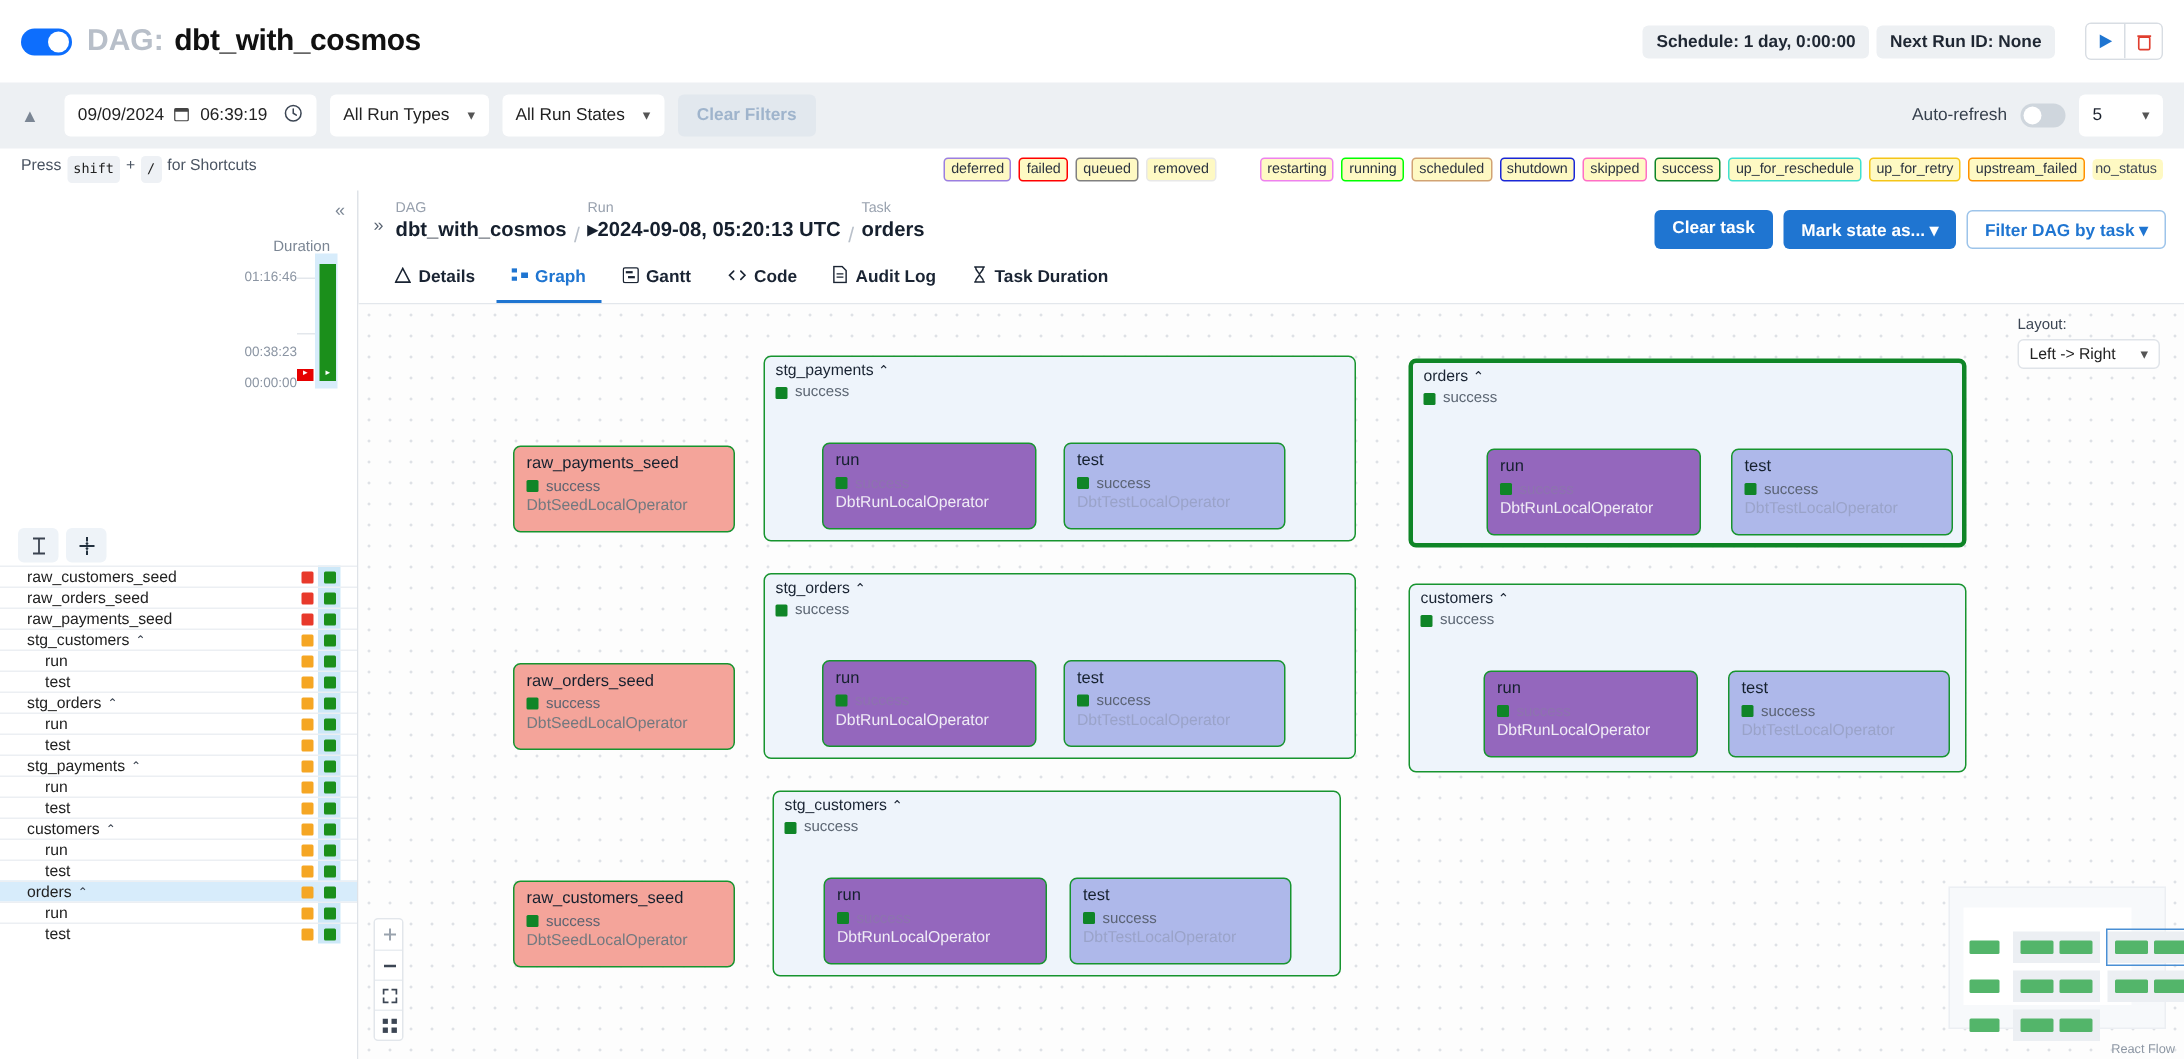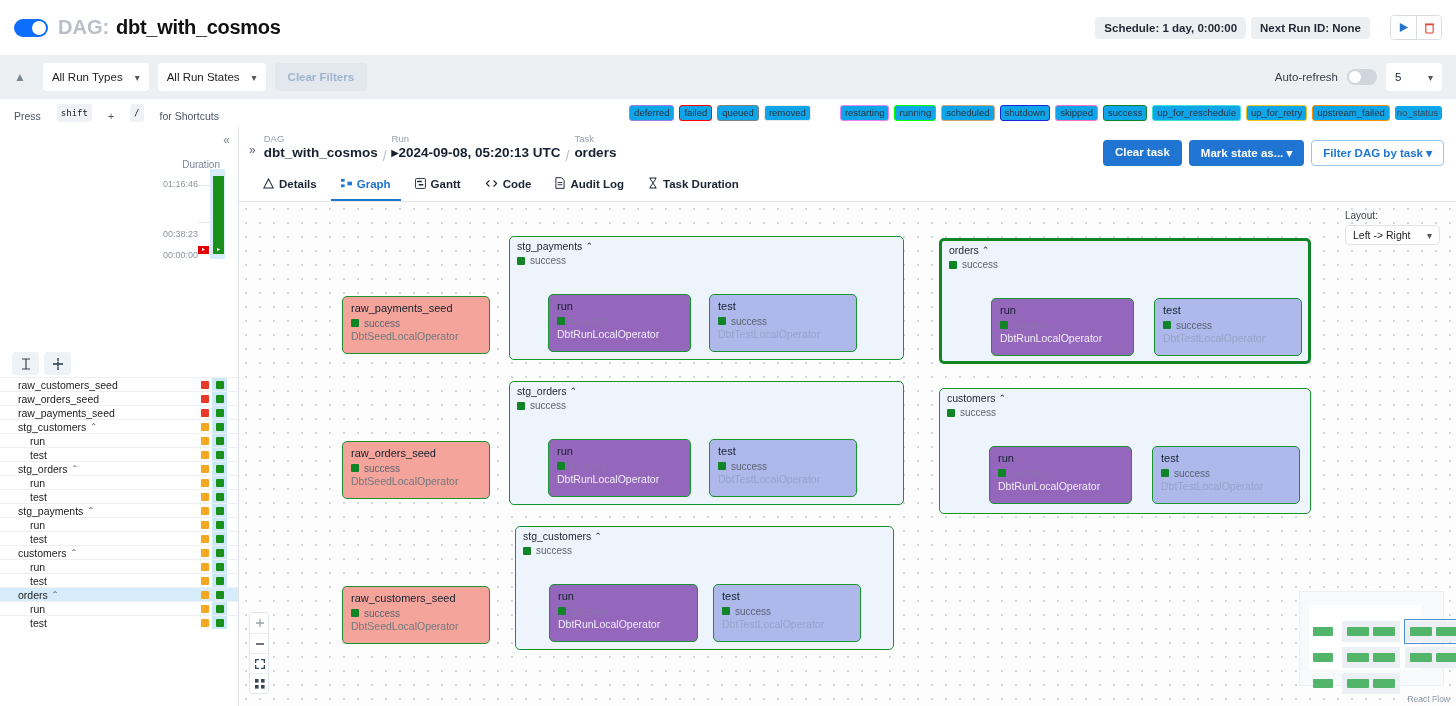--- a/index.html
+++ b/index.html
@@ -82,29 +82,29 @@
     background: #fff; border-radius: 4px; height: 28px; width: 56px;
     display: flex; align-items: center; justify-content: space-between;
     padding: 0 9px; font-size: 11.5px; cursor: pointer;
   }
 
   
   .legend-row {
     height: 28px; display: flex; align-items: center; padding: 0 14px;
     background: #fff;
   }
-  .shortcut-text { font-size: 10.5px; color: #4a5462; display: flex; align-items: flex-end; gap: 16px; }
+  .shortcut-text { font-size: 10.5px; color: #4a5462; display: flex; align-items: flex-start; gap: 4px; }
   .kbd {
     background: #eef1f5; border-radius: 3px; padding: 4px 4px;
     font-family: "DejaVu Sans Mono", monospace; font-size: 9px; color: #222;
   }
   .legend-chips { margin-left: auto; display: flex; align-items: center; gap: 5px; }
   .chip {
     font-size: 9.5px; padding: 1px 4px; border-radius: 3px;
-    border: 1.5px solid #999; color: #2b3340; background: #0ea5e9; white-space: nowrap;
+    border: 1.5px solid #999; color: #2b3340; background: #fef9c3; white-space: nowrap;
     line-height: 1.25;
   }
   .chip-plain { border: none; color: #3d4654; padding-left: 2px; }
 
   
   .body-split { display: flex; height: calc(706px - 55px - 44px - 28px); }
 
   
   .sidebar {
     width: 239px; flex: 0 0 239px; border-right: 1px solid #dfe3e8;
@@ -267,20 +267,36 @@
           <rect x="2" y="3" width="8" height="9" rx="1" fill="none" stroke="#e03e2f" stroke-width="1.2"></rect>
           <rect x="1" y="1.6" width="10" height="1.4" fill="#e03e2f"></rect>
         </svg>
       </div>
     </div>
   </div>
 </div>
 
 <div class="filter-bar">
   <span class="collapse-caret">▲</span>
+  <div class="date-field">
+    <span>09/09/2024</span>
+    <span>
+      <svg width="10" height="10" viewBox="0 0 12 12">
+        <rect x="0.6" y="1.6" width="10.8" height="9.8" rx="1" fill="none" stroke="#444" stroke-width="1"></rect>
+        <rect x="0.6" y="1.6" width="10.8" height="2.6" fill="#444"></rect>
+      </svg>
+    </span>
+    <span>06:39:19</span>
+    <span style="margin-left:auto">
+      <svg width="13" height="13" viewBox="0 0 14 14">
+        <circle cx="7" cy="7" r="5.6" fill="none" stroke="#3c4654" stroke-width="1.1"></circle>
+        <path d="M7 3.9 V7 L9.2 8.4" fill="none" stroke="#3c4654" stroke-width="1.1" stroke-linecap="round"></path>
+      </svg>
+    </span>
+  </div>
   <div class="sel-field" style="min-width:98px">
     <span>All Run Types</span>
     <span class="sel-caret">▾</span>
   </div>
   <div class="sel-field" style="min-width:98px">
     <span>All Run States</span>
     <span class="sel-caret">▾</span>
   </div>
   <div class="clear-filters">Clear Filters</div>
   <div class="autorefresh-wrap">

